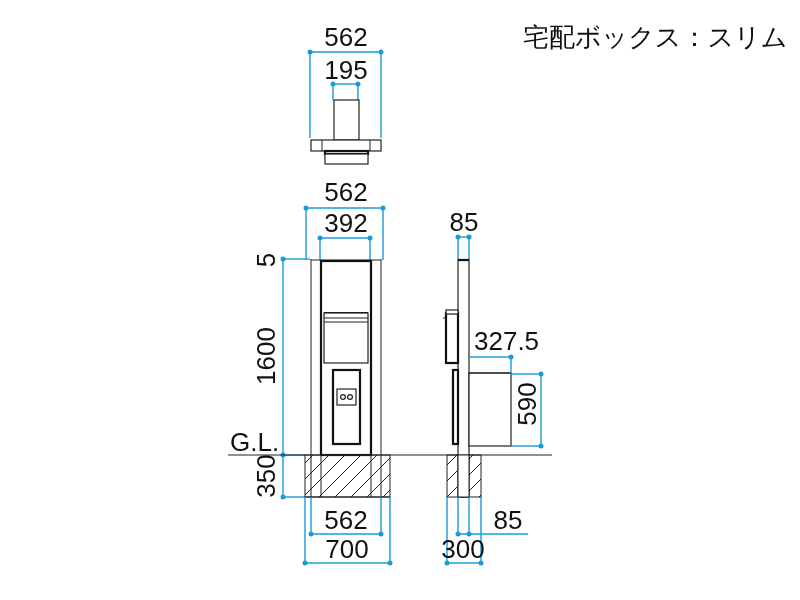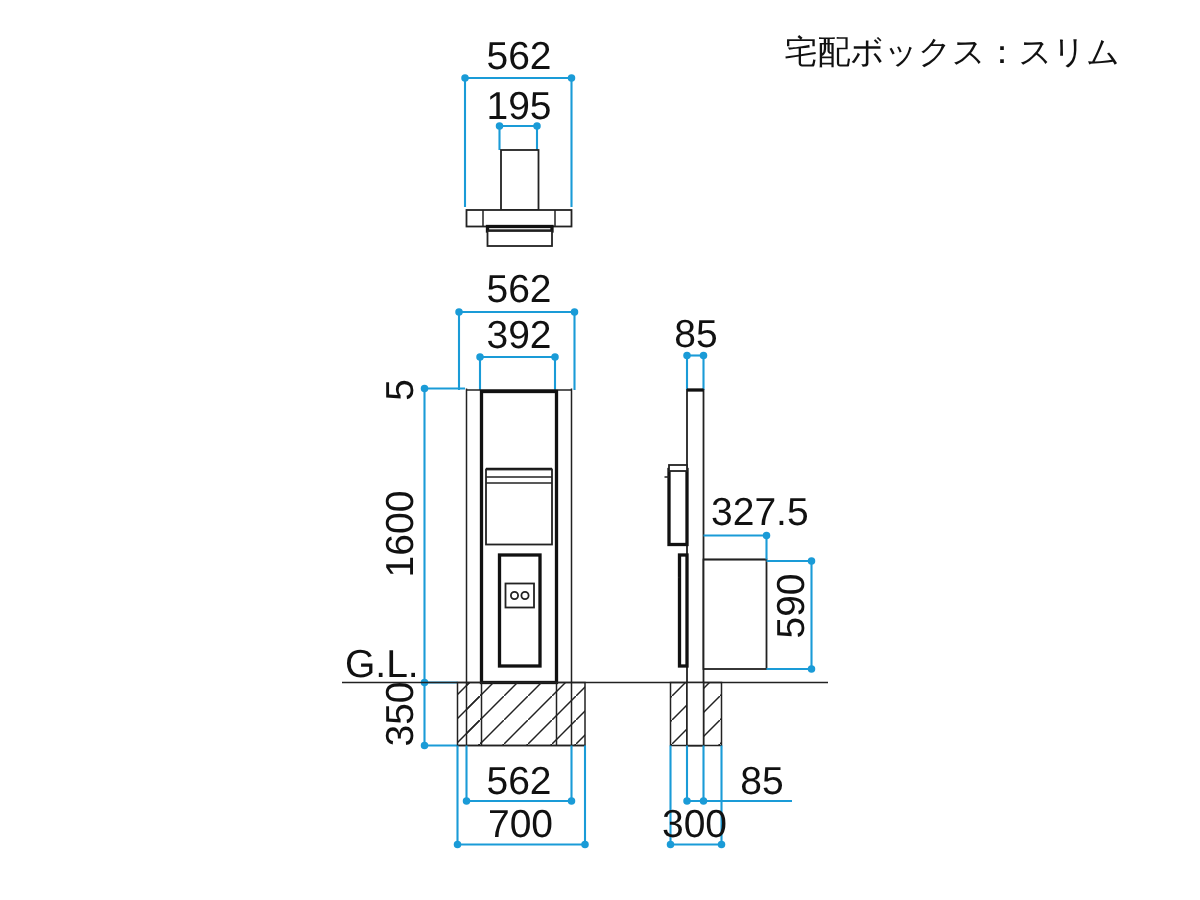--- a/index.html
+++ b/index.html
@@ -1,18 +1,18 @@
 <!DOCTYPE html>
 <html><head>
 <meta charset="utf-8">
 <style>
   html, body { margin: 0; padding: 0; background: #ffffff; }
   body { width: 800px; height: 600px; overflow: hidden; position: relative; font-family: "Liberation Sans", "DejaVu Sans", sans-serif; }
   #drawing { position: absolute; left: 0; top: 0; width: 800px; height: 600px; }
-  .title { position: absolute; left: 523px; top: 20px; font-size: 22px; color: #111; letter-spacing: 0px; font-family: "DejaVu Sans", sans-serif; }
+  .title { position: absolute; left: 523px; top: 20px; font-size: 26px; color: #111; letter-spacing: 0px; font-family: "DejaVu Sans", sans-serif; }
   .dimtext { font-family: "Liberation Sans", "DejaVu Sans", sans-serif; font-size: 26px; fill: #111; }
   .dim { stroke: #1a9bd7; stroke-width: 1.4; fill: none; }
   .dot { fill: #1a9bd7; }
   .obj { stroke: #222; stroke-width: 1.2; fill: #fff; }
   .objthick { stroke: #111; stroke-width: 2.2; fill: #fff; }
   .thin { stroke: #222; stroke-width: 1; fill: none; }
 </style>
 </head>
 <body>
 

